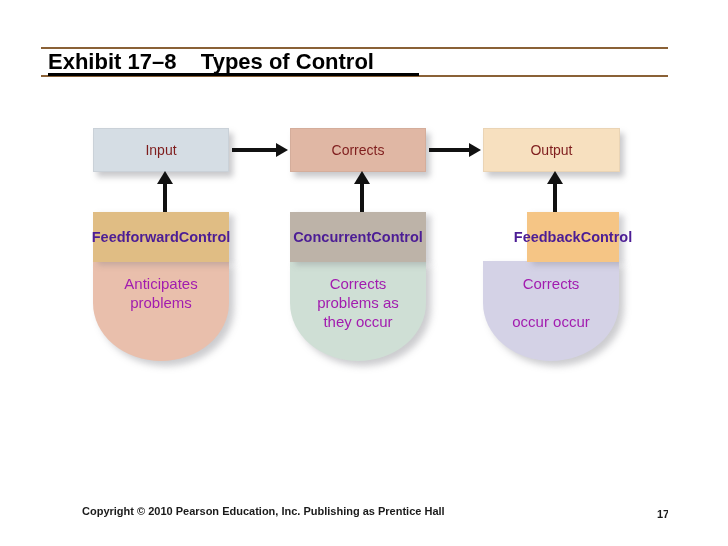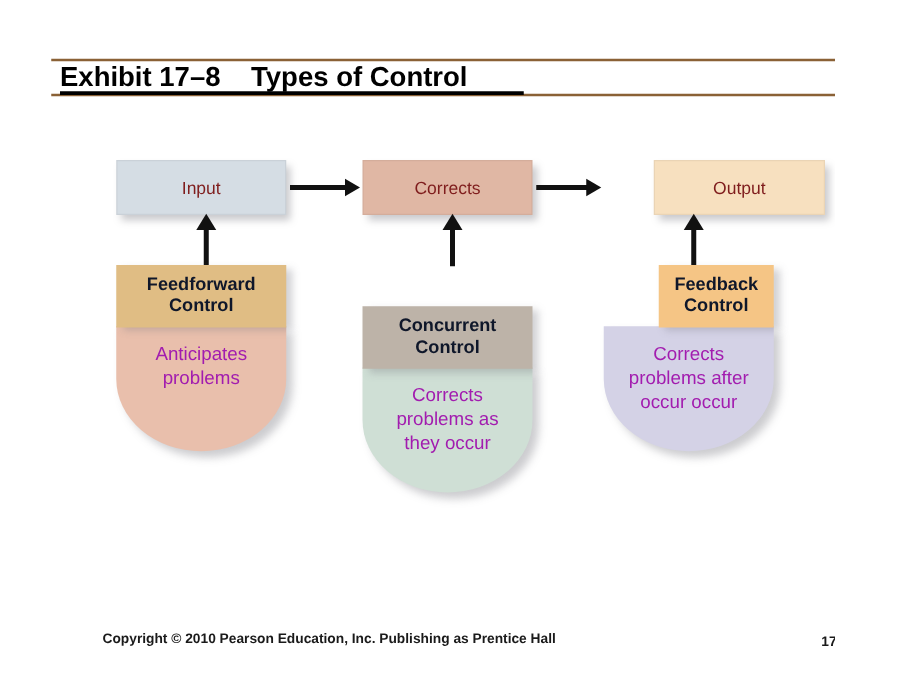--- a/index.html
+++ b/index.html
@@ -65,21 +65,21 @@
     display: flex;
     align-items: center;
     justify-content: center;
     font-size: 14px;
     color: #7f1d1d;
     box-shadow: 4px 5px 6px rgba(120,120,128,0.40);
     border: 1px solid rgba(0,0,0,0.05);
   }
   .box-input     { left: 93px;  width: 136px; background: #d5dde4; }
   .box-processes { left: 290px; width: 136px; background: #e0b7a4; }
-  .box-output    { left: 483px; width: 137px; background: #f7e0bf; margin-left: 40px; }
+  .box-output    { left: 483px; width: 137px; background: #f7e0bf; }
 
   
   .h-arrow {
     position: absolute;
     top: 148px;
     height: 4px;
     background: #111111;
   }
   .h-arrow::after {
     content: "";
@@ -118,34 +118,34 @@
   .v-arrow-2 { left: 360px; }
   .v-arrow-3 { left: 553px; }
 
   
   .shield {
     position: absolute;
     top: 212px;
     width: 136px;
   }
   .shield-1 { left: 93px; }
-  .shield-2 { left: 290px; margin-top: 33px; }
+  .shield-2 { left: 290px; }
   .shield-3 { left: 483px; }
 
   .shield-head {
     position: relative;
     height: 50px;
     box-sizing: border-box;
     display: flex;
-    flex-direction: column;
+    flex-direction: row;
     align-items: center;
     justify-content: center;
     font-size: 14.5px;
     font-weight: bold;
-    color: #0f172a;
+    color: #4c1d95;
     line-height: 17px;
     text-align: center;
     z-index: 2;
     box-shadow: 5px 3px 6px rgba(120,120,128,0.34);
   }
   .shield-body {
     position: relative;
     height: 100px;
     margin-top: -1px;
     box-sizing: border-box;
@@ -247,21 +247,21 @@
   </div>
 
   <div class="shield shield-3">
     <div class="shield-head head-feedback">
       <span>Feedback</span>
       <span>Control</span>
     </div>
     <div class="shield-body body-feedback">
       <span class="txt">
         <span>Corrects</span><br>
-        <span>problems after</span><br>
+        <br>
         <span>occur occur</span>
       </span>
     </div>
   </div>
 
   <div class="copyright">Copyright © 2010 Pearson Education, Inc. Publishing as Prentice Hall</div>
   <div class="page-number">17–24</div>
 
 </div>
 

